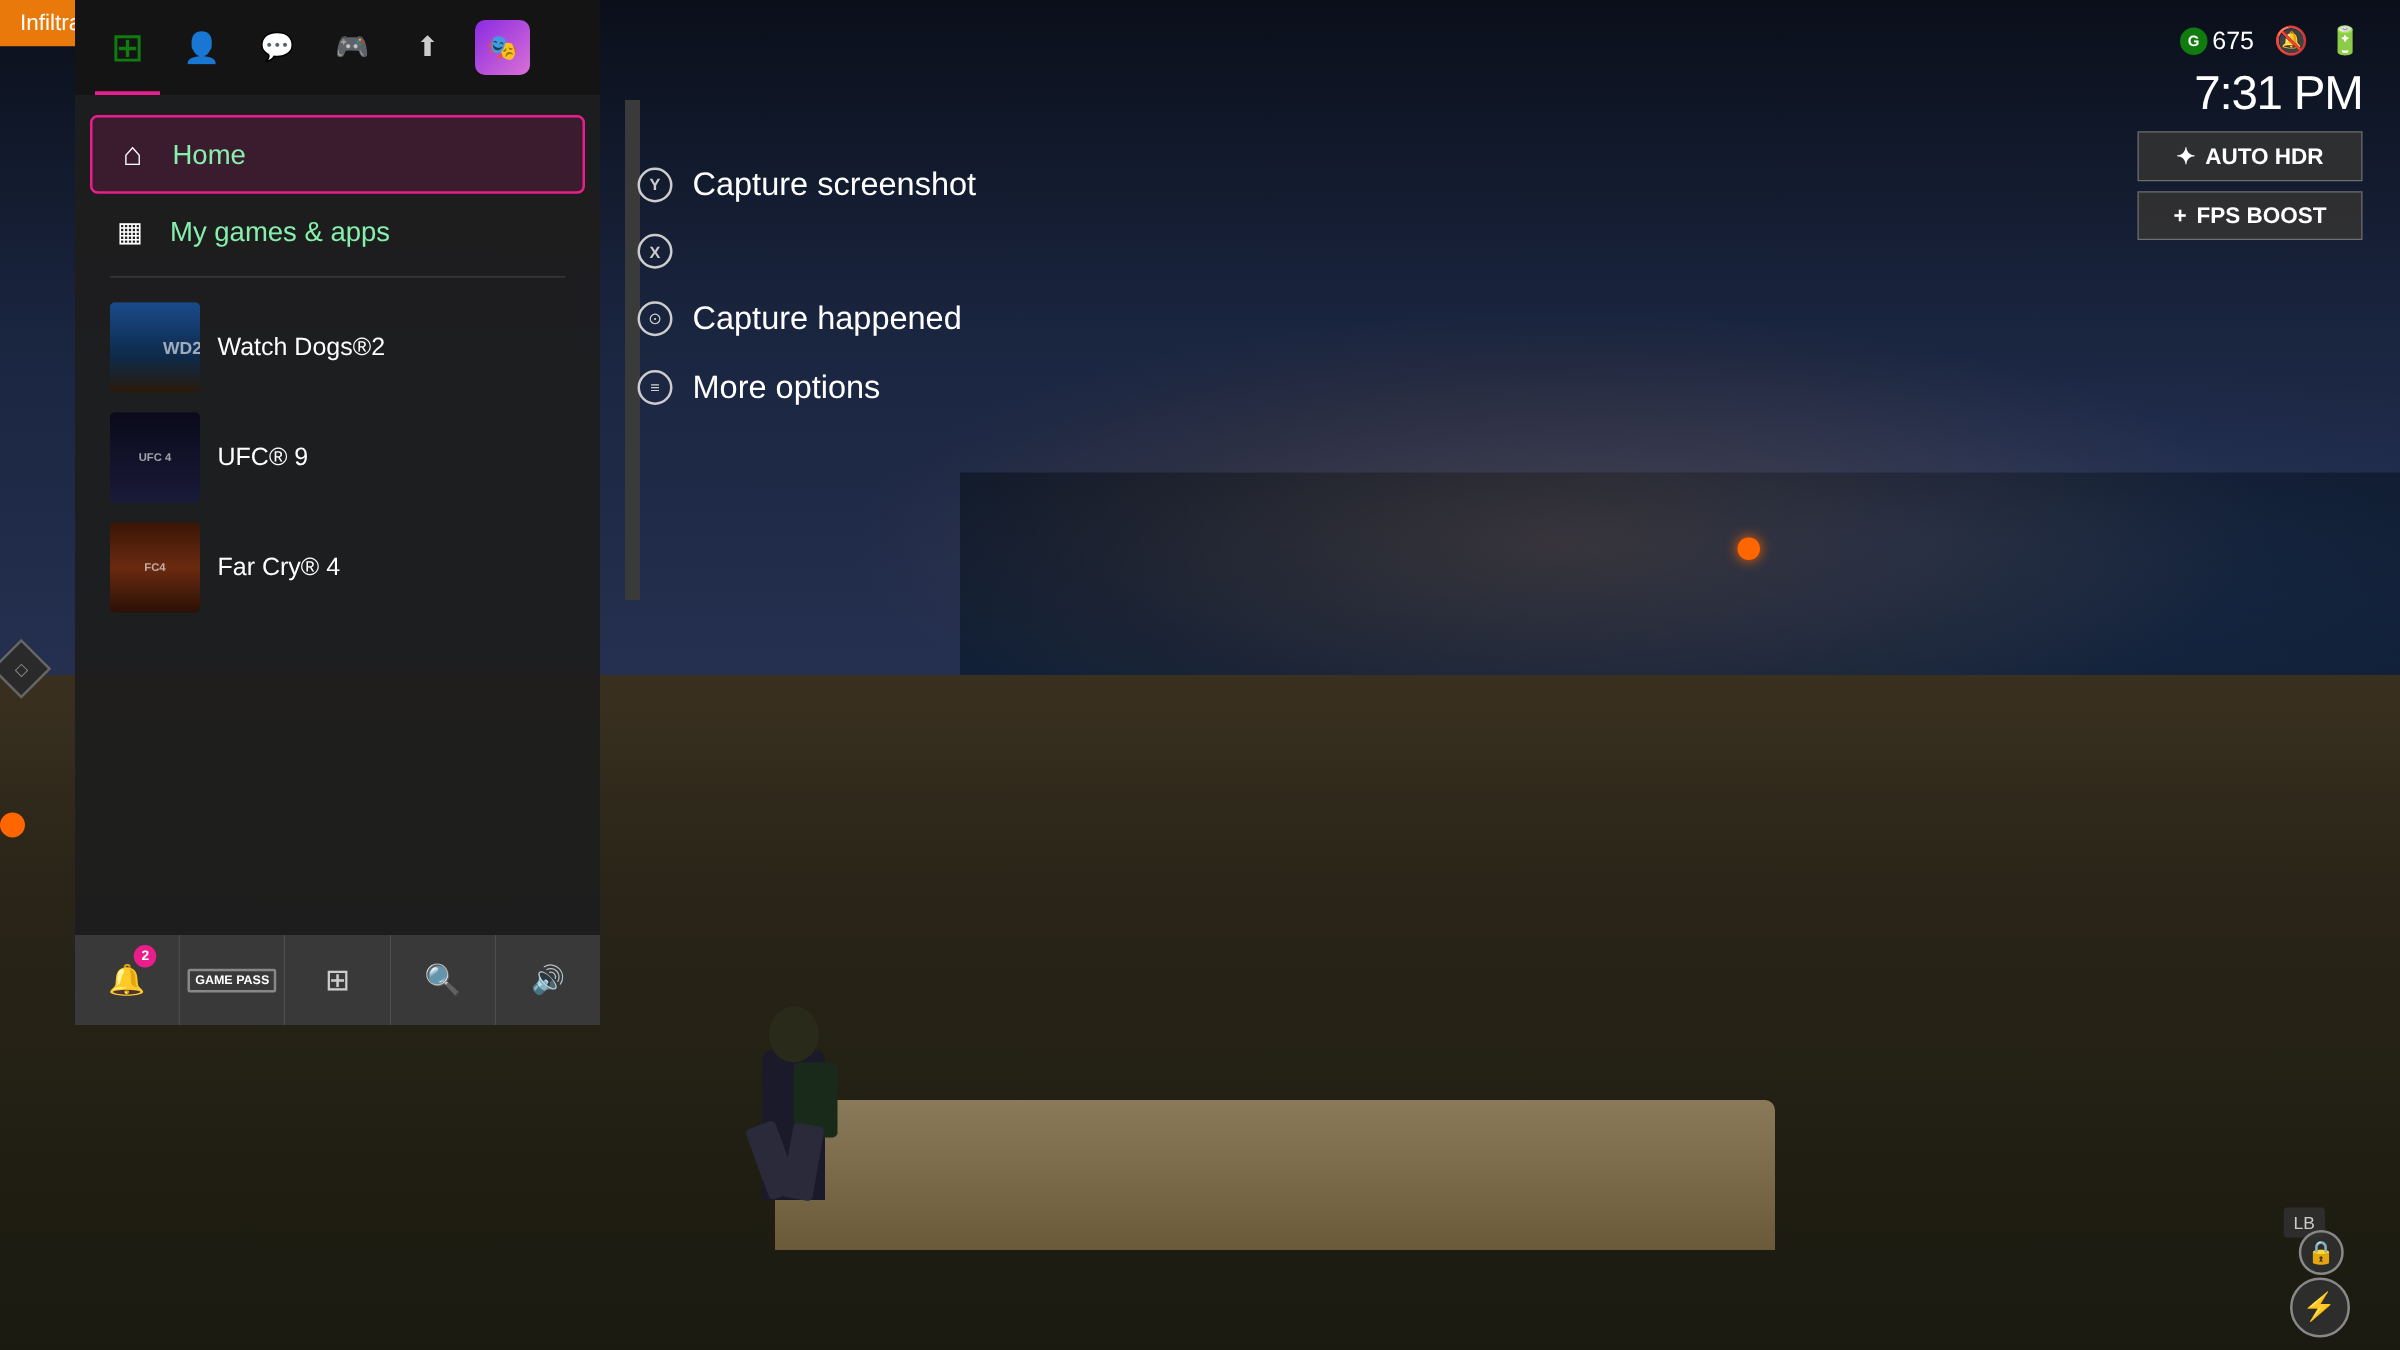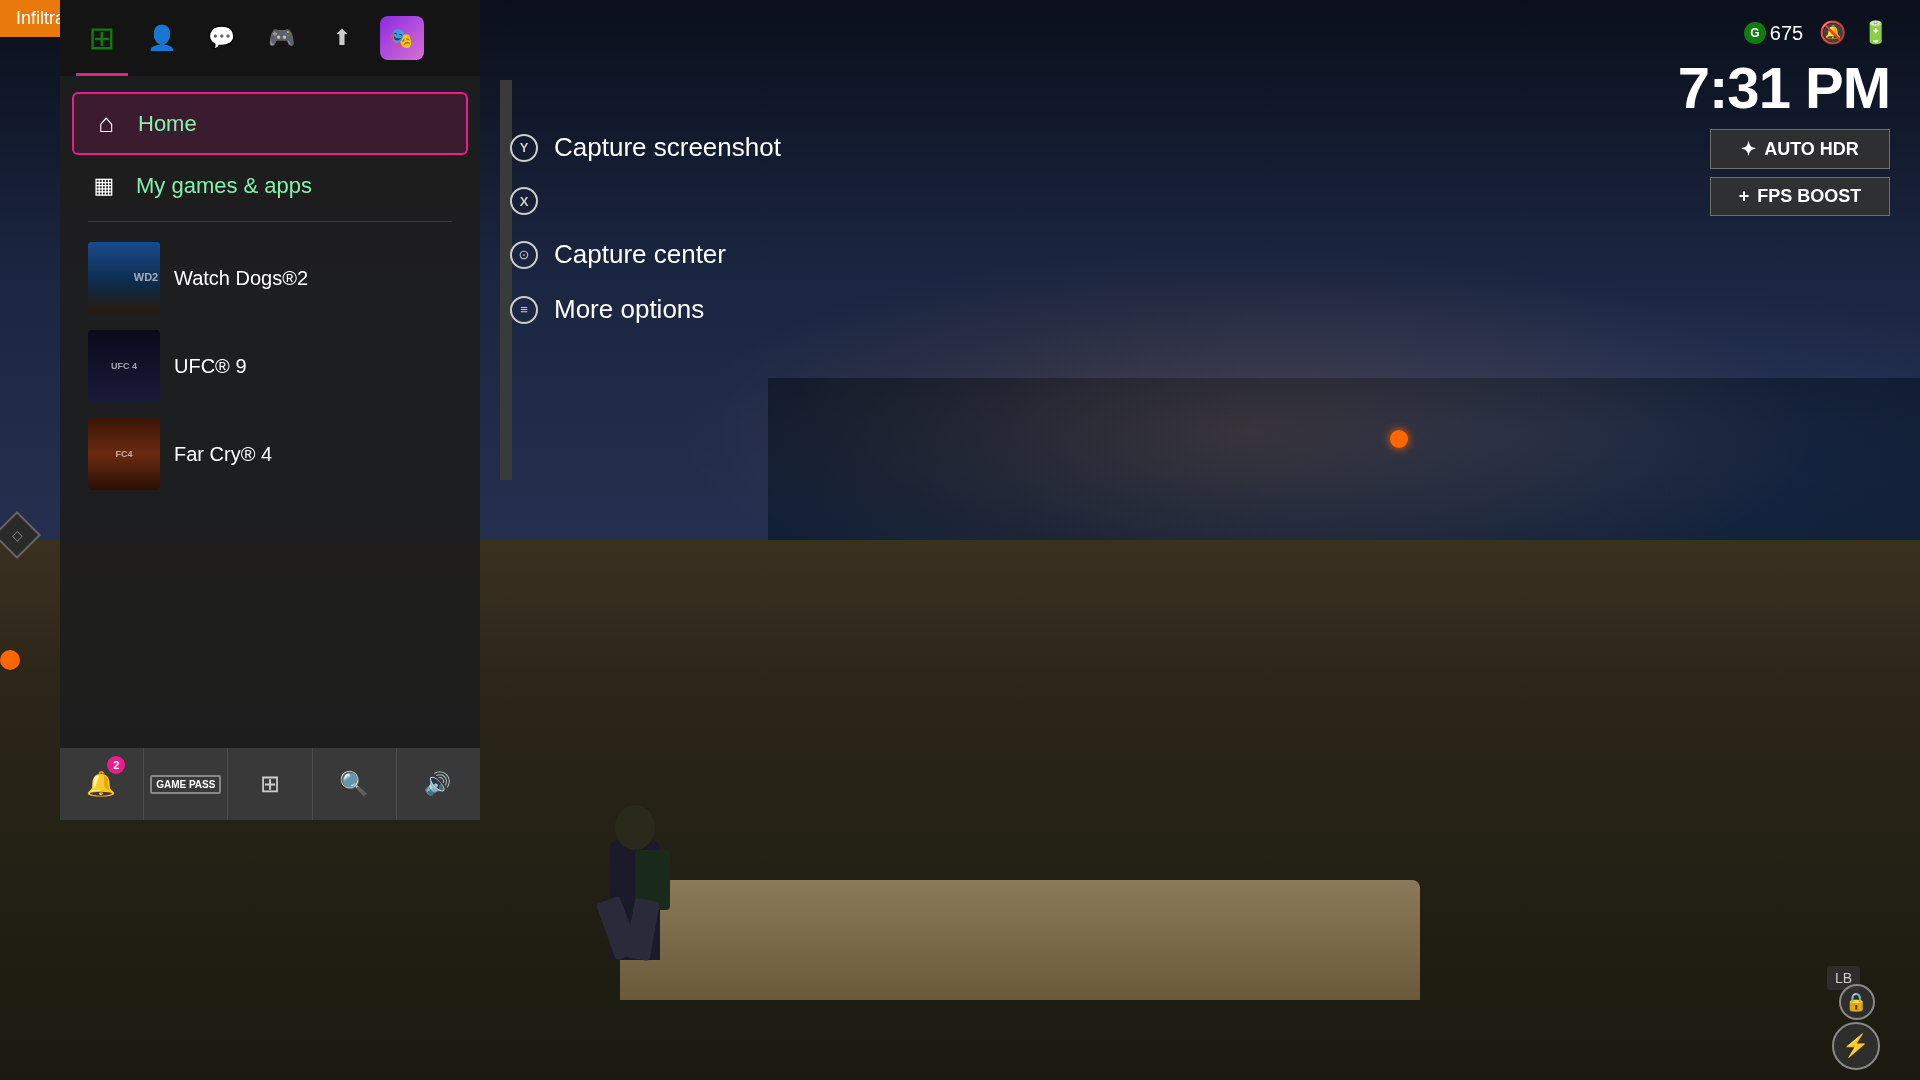--- a/index.html
+++ b/index.html
@@ -388,22 +388,22 @@
       font-size: 22px;
     }
 
     .hud-battery {
       color: #fff;
       font-size: 22px;
     }
 
     .hud-time {
       color: #fff;
-      font-size: 58px;
-      font-weight: 700;
+      font-size: 38px;
+      font-weight: 400;
       letter-spacing: -1px;
       text-align: right;
     }
 
     .hud-button {
       display: flex;
       align-items: center;
       gap: 8px;
       background: rgba(50, 50, 50, 0.9);
       border: 1px solid rgba(255,255,255,0.3);
@@ -566,21 +566,21 @@
       <span class="nav-item-label">My games &amp; apps</span>
     </div>
 
     <div class="divider"></div>
 
     <div class="game-list">
 
       <div class="game-item">
         <div class="game-thumbnail wd2-art">
           <div style="position:absolute;inset:0;background:linear-gradient(180deg,#1a4a8a 0%,#0d2a4a 60%,#2a1a0a 100%);"></div>
-          <span style="position:relative;color:rgba(255,255,255,0.6);font-size:11px;text-align:right;padding:2px;margin-left:44px;">WD2</span>
+          <span style="position:relative;color:rgba(255,255,255,0.6);font-size:14px;text-align:right;padding:2px;margin-left:44px;">WD2</span>
         </div>
         <span class="game-name">Watch Dogs®2</span>
       </div>
 
       <div class="game-item">
         <div class="game-thumbnail ufc-art">
           <div style="position:absolute;inset:0;background:linear-gradient(180deg,#0a0a1a 0%,#1a1a3a 100%);"></div>
           <span style="position:relative;color:rgba(255,255,255,0.6);font-size:9px;text-align:center;padding:2px;">UFC 4</span>
         </div>
         <span class="game-name">UFC® 9</span>
@@ -637,21 +637,21 @@
   <div class="capture-item">
     <div class="capture-icon">
       <span style="font-size:13px;font-weight:bold;">X</span>
     </div>
   </div>
 
   <div class="capture-item">
     <div class="capture-icon">
       <span style="font-size:13px;">⊙</span>
     </div>
-    <span class="capture-label">Capture center</span>
+    <span class="capture-label">Capture happened</span>
   </div>
 
   <div class="capture-item">
     <div class="capture-icon">
       <span style="font-size:13px;">≡</span>
     </div>
     <span class="capture-label">More options</span>
   </div>
 
 </div>

